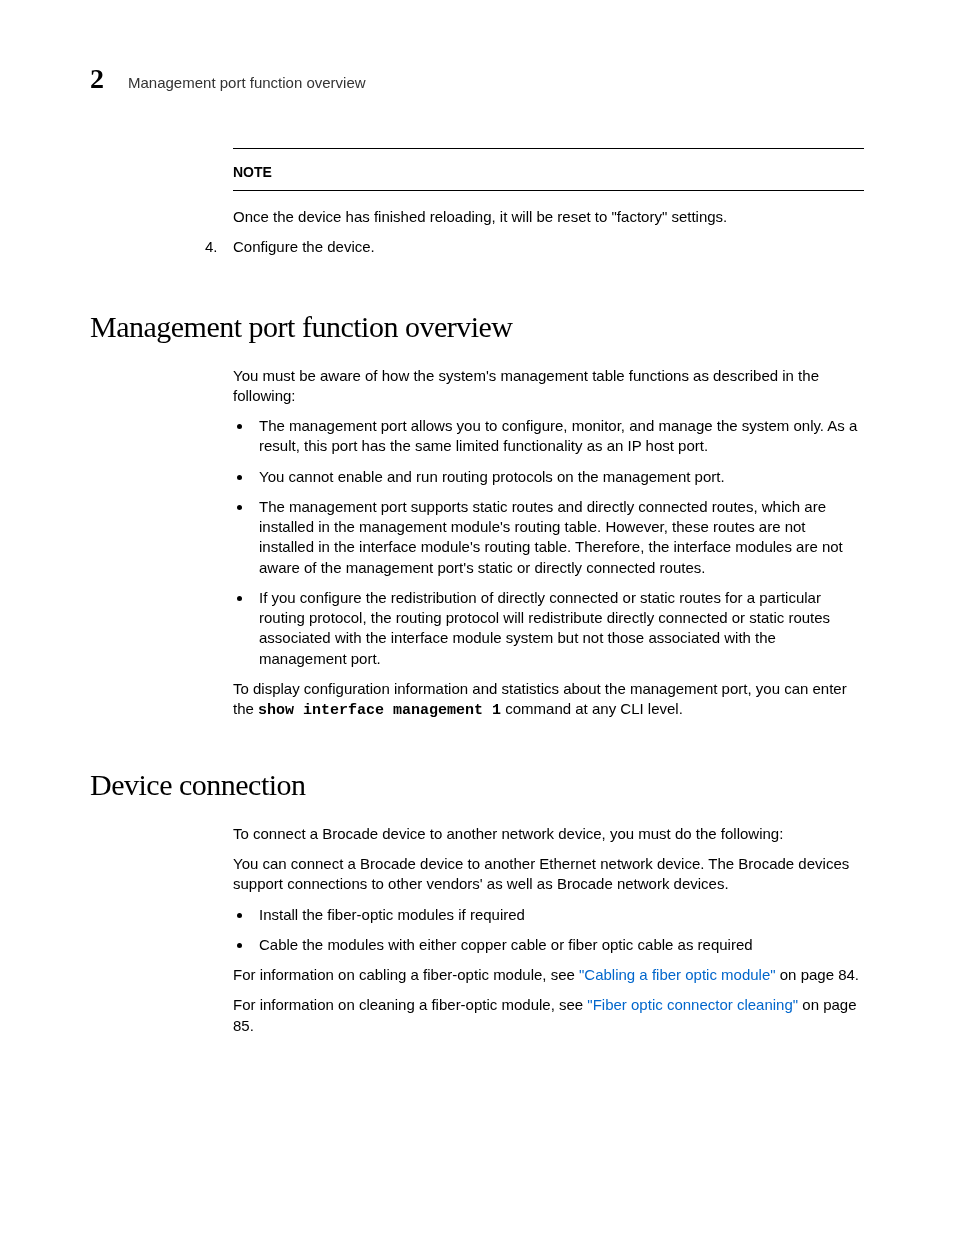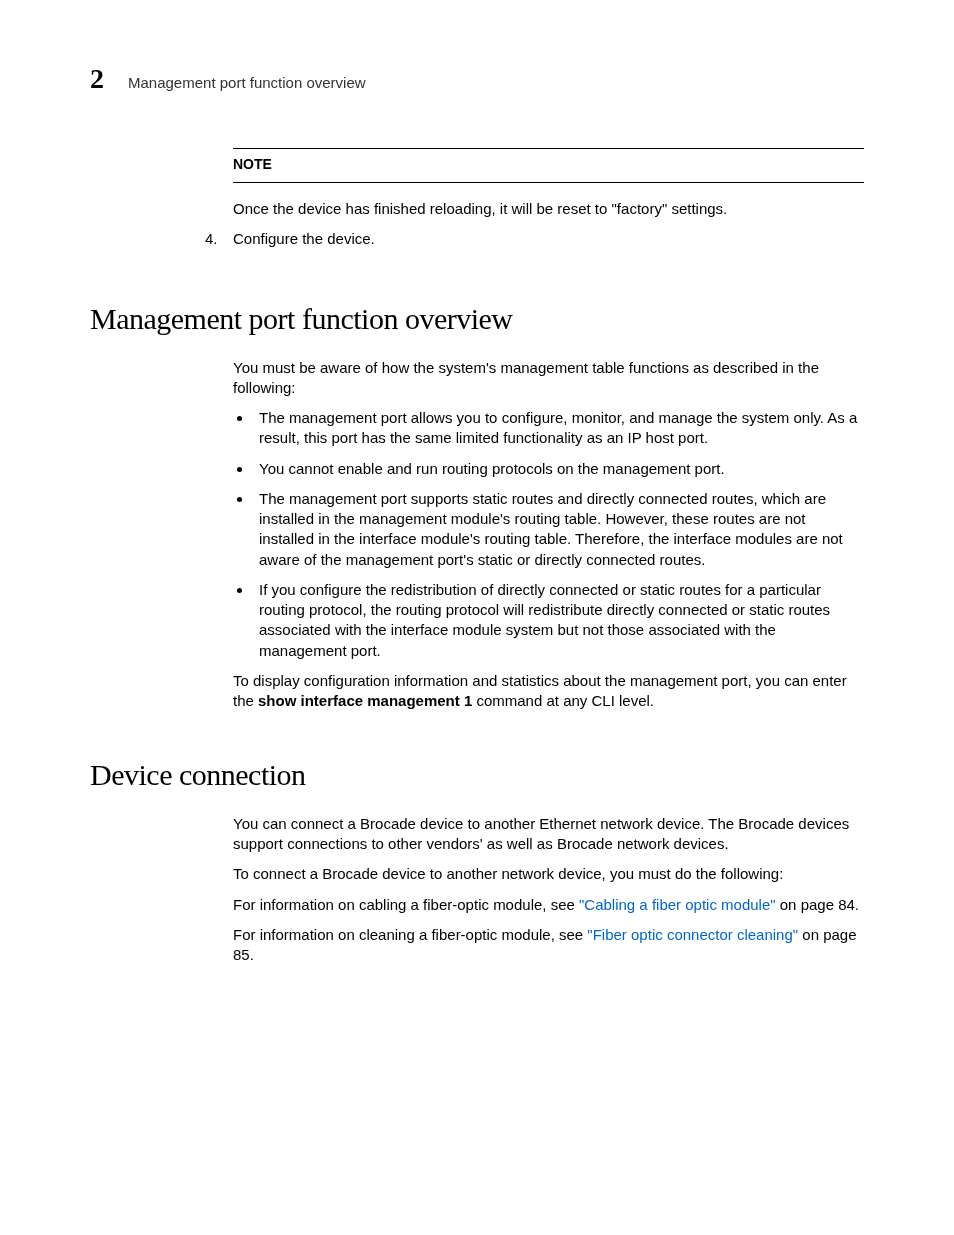--- a/index.html
+++ b/index.html
@@ -26,21 +26,21 @@
   .running-head {
     font-size: 15px;
     color: #333;
   }
   .content-indent {
     margin-left: 143px;
   }
   .note-box {
     border-top: 1.5px solid #000;
     border-bottom: 1.5px solid #000;
-    padding: 6px 0 8px 0;
+    padding: 14px 0 8px 0;
     margin-bottom: 16px;
   }
   .note-label {
     font-weight: bold;
     font-size: 14px;
   }
   .step-row {
     display: flex;
     margin-left: 115px;
     margin-top: 10px;
@@ -66,20 +66,21 @@
   }
   ul.bullets li {
     margin-bottom: 10px;
     padding-left: 6px;
   }
   .para {
     margin: 10px 0;
   }
   .bold {
     font-weight: bold;
+    font-family: Liberation Mono, monospace;
   }
   .link {
     color: #0066cc;
   }
 </style>
 </head>
 <body>
 
 <div class="header-row">
   <div class="chapter-number">2</div>
@@ -109,21 +110,25 @@
     <li>If you configure the redistribution of directly connected or static routes for a particular routing protocol, the routing protocol will redistribute directly connected or static routes associated with the interface module system but not those associated with the management port.</li>
   </ul>
   <div class="para">
     <span>To display configuration information and statistics about the management port, you can enter the </span><span class="bold">show interface management 1</span><span> command at any CLI level.</span>
   </div>
 </div>
 
 <h1>Device connection</h1>
 
 <div class="content-indent">
+  <div class="para">To connect a Brocade device to another network device, you must do the following:</div>
   <div class="para">You can connect a Brocade device to another Ethernet network device. The Brocade devices support connections to other vendors' as well as Brocade network devices.</div>
-  <div class="para">To connect a Brocade device to another network device, you must do the following:</div>
+  <ul class="bullets">
+    <li>Install the fiber-optic modules if required</li>
+    <li>Cable the modules with either copper cable or fiber optic cable as required</li>
+  </ul>
   <div class="para">
     <span>For information on cabling a fiber-optic module, see </span><span class="link">"Cabling a fiber optic module"</span><span> on page 84.</span>
   </div>
   <div class="para">
     <span>For information on cleaning a fiber-optic module, see </span><span class="link">"Fiber optic connector cleaning"</span><span> on page 85.</span>
   </div>
 </div>
 
 </body></html>

